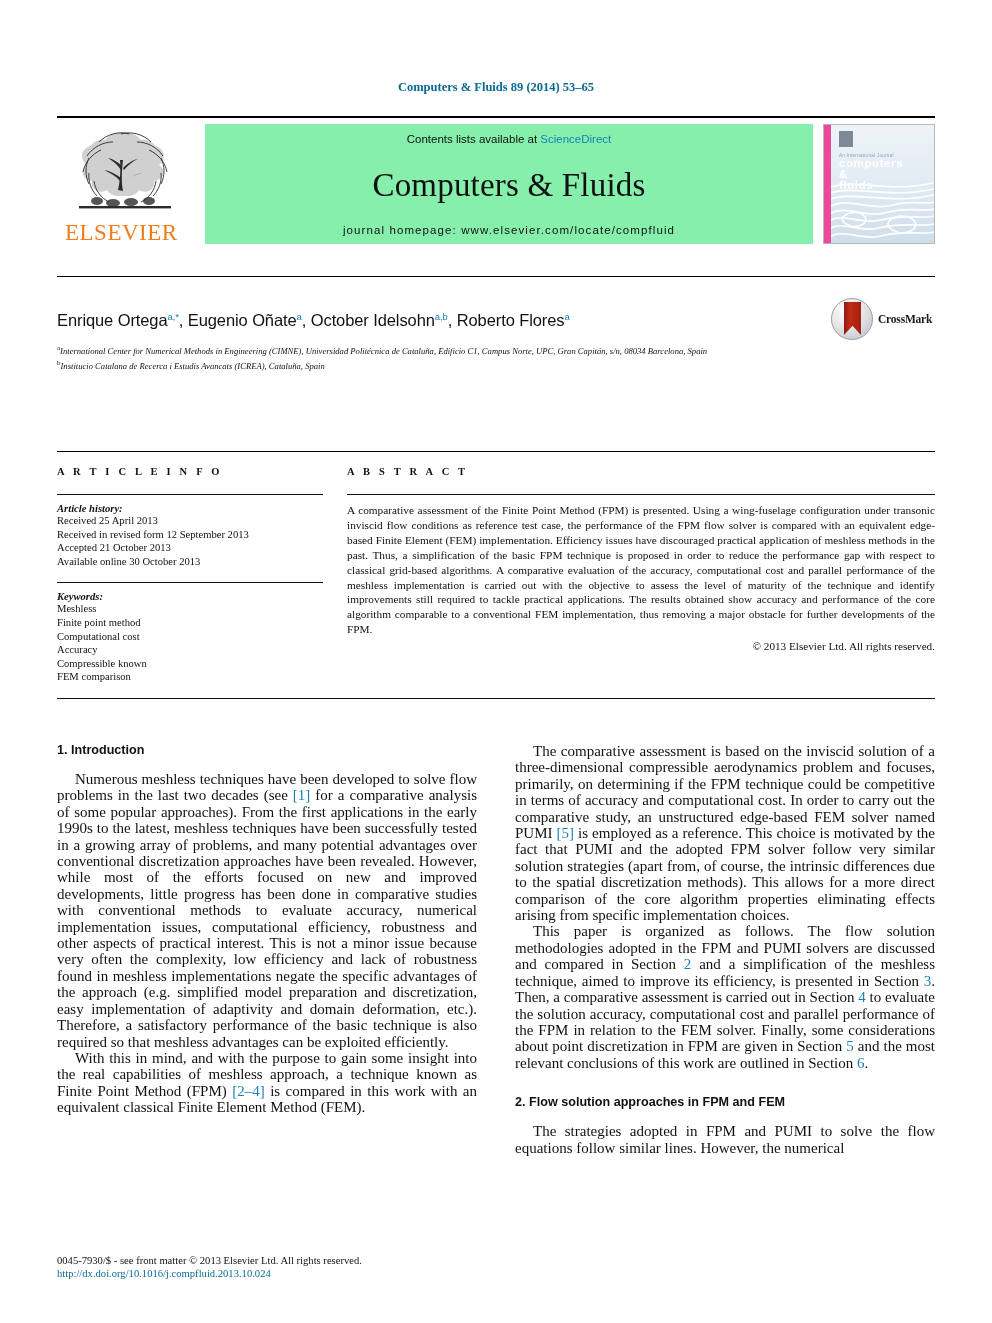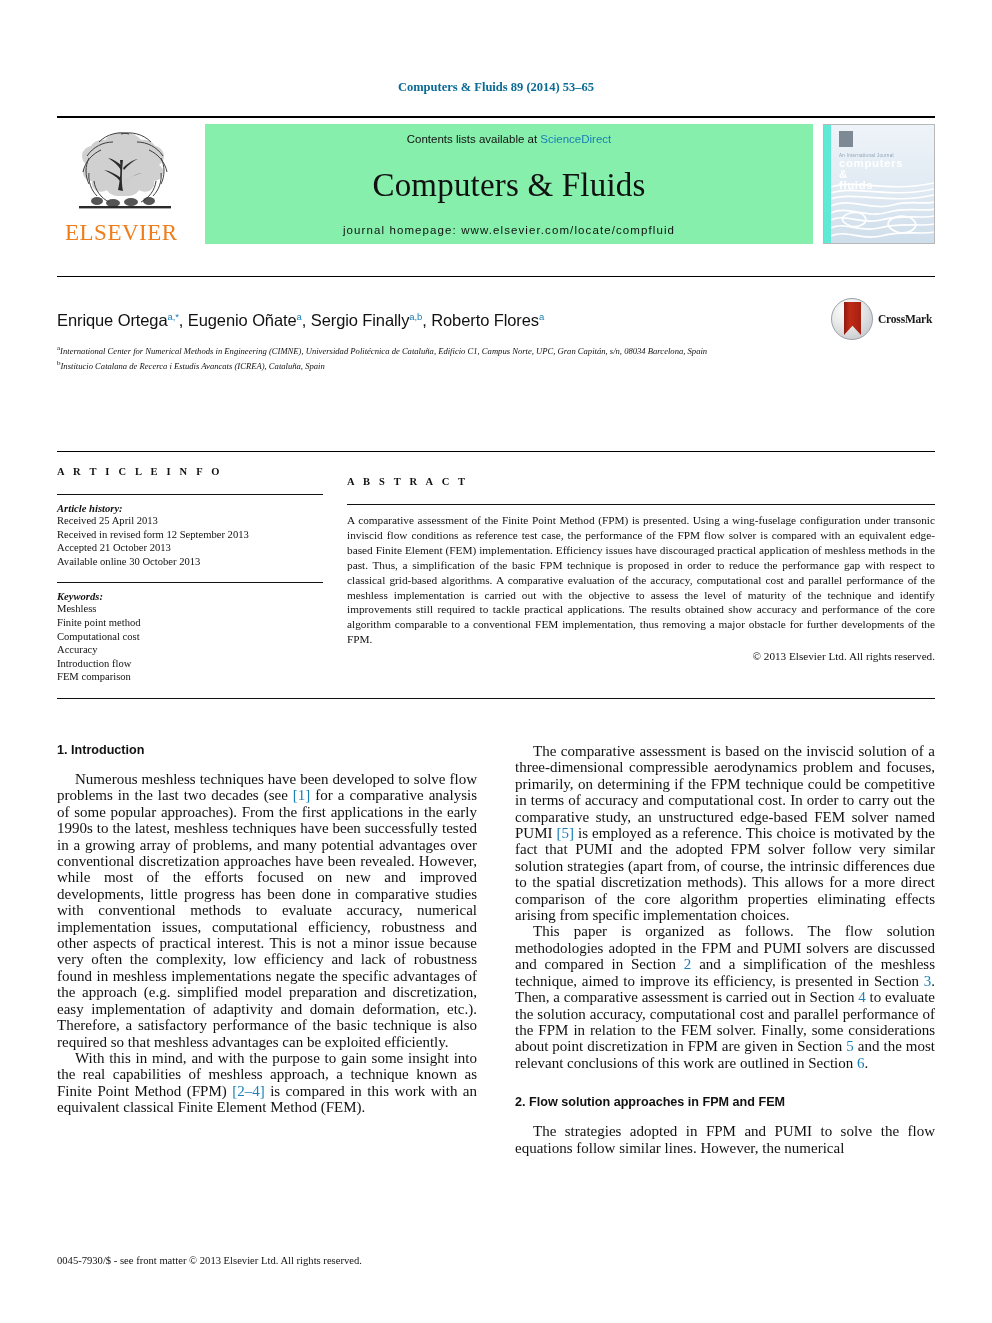--- a/index.html
+++ b/index.html
@@ -102,21 +102,21 @@
     font-size: 11.5px;
     color: #111;
     letter-spacing: 1.1px;
     margin-bottom: 2px;
   }
   .cover-thumb {
     flex: 0 0 110px;
     width: 110px;
     margin-left: 10px;
     border: 1px solid #b8b8b8;
-    background: #5eead4;
+    background: #ec4899;
     position: relative;
     overflow: hidden;
   }
   .cover-inner {
     position: absolute;
     left: 7px; top: 0; right: 0; bottom: 0;
     background: linear-gradient(180deg,#eef3f8 0%, #e3ecf4 45%, #cfdeeb 100%);
   }
   .cover-els {
     position: absolute;
@@ -228,21 +228,21 @@
   }
   .infoabs {
     position: absolute;
     left: 57px;
     top: 458px;
     width: 878px;
     display: flex;
   }
   .col-info { width: 266px; flex: 0 0 266px; }
   .col-gap  { width: 24px; flex: 0 0 24px; }
-  .col-abs  { flex: 1 1 auto; margin-top: 10px; }
+  .col-abs  { flex: 1 1 auto; }
 
   .sec-head {
     font-family: "Liberation Serif", serif;
     font-weight: bold;
     font-size: 10.5px;
     letter-spacing: 3.2px;
     color: #111;
   }
   .rule-after-head {
     border-top: 1.6px solid #111;
@@ -437,21 +437,21 @@
 
     </div>
   </div>
 
   <div class="rule-thin-top"></div>
 
   <div class="title-block">
     <div class="authors">
       <span><span>Enrique Ortega</span><sup>a,*</sup></span>,
       <span><span>Eugenio Oñate</span><sup>a</sup></span>,
-      <span><span>Sergio Finally</span><sup>a,b</sup></span>,
+      <span><span>October Idelsohn</span><sup>a,b</sup></span>,
       <span><span>Roberto Flores</span><sup>a</sup></span>
     </div>
     <div class="affils">
       <div><sup>a</sup><span>International Center for Numerical Methods in Engineering (CIMNE), Universidad Politécnica de Cataluña, Edificio C1, Campus Norte, UPC, Gran Capitán, s/n, 08034 Barcelona, Spain</span></div>
       <div><sup>b</sup><span>Institucio Catalana de Recerca i Estudis Avancats (ICREA), Cataluña, Spain</span></div>
     </div>
   </div>
 
   <div class="crossmark">
     <div class="cm-badge">
@@ -470,21 +470,21 @@
       <div class="info-line">Received 25 April 2013</div>
       <div class="info-line">Received in revised form 12 September 2013</div>
       <div class="info-line">Accepted 21 October 2013</div>
       <div class="info-line">Available online 30 October 2013</div>
       <div class="info-sep"></div>
       <div class="info-label">Keywords:</div>
       <div class="info-line">Meshless</div>
       <div class="info-line">Finite point method</div>
       <div class="info-line">Computational cost</div>
       <div class="info-line">Accuracy</div>
-      <div class="info-line">Introduction flow</div>
+      <div class="info-line">Compressible known</div>
       <div class="info-line">FEM comparison</div>
     </div>
 
     <div class="col-gap"></div>
 
     <div class="col-abs">
       <div class="sec-head">A B S T R A C T</div>
       <div class="rule-after-head"></div>
       <div class="abstract-body">A comparative assessment of the Finite Point Method (FPM) is presented. Using a wing-fuselage configuration under transonic inviscid flow conditions as reference test case, the performance of the FPM flow solver is compared with an equivalent edge-based Finite Element (FEM) implementation. Efficiency issues have discouraged practical application of meshless methods in the past. Thus, a simplification of the basic FPM technique is proposed in order to reduce the performance gap with respect to classical grid-based algorithms. A comparative evaluation of the accuracy, computational cost and parallel performance of the meshless implementation is carried out with the objective to assess the level of maturity of the technique and identify improvements still required to tackle practical applications. The results obtained show accuracy and performance of the core algorithm comparable to a conventional FEM implementation, thus removing a major obstacle for further developments of the FPM.</div>
       <div class="copyright">© 2013 Elsevier Ltd. All rights reserved.</div>
@@ -506,15 +506,16 @@
       <p class="para"><span>The comparative assessment is based on the inviscid solution of a three-dimensional compressible aerodynamics problem and focuses, primarily, on determining if the FPM technique could be competitive in terms of accuracy and computational cost. In order to carry out the comparative study, an unstructured edge-based FEM solver named PUMI </span><span class="ref">[5]</span><span> is employed as a reference. This choice is motivated by the fact that PUMI and the adopted FPM solver follow very similar solution strategies (apart from, of course, the intrinsic differences due to the spatial discretization methods). This allows for a more direct comparison of the core algorithm properties eliminating effects arising from specific implementation choices.</span></p>
       <p class="para"><span>This paper is organized as follows. The flow solution methodologies adopted in the FPM and PUMI solvers are discussed and compared in Section </span><span class="ref">2</span><span> and a simplification of the meshless technique, aimed to improve its efficiency, is presented in Section </span><span class="ref">3</span><span>. Then, a comparative assessment is carried out in Section </span><span class="ref">4</span><span> to evaluate the solution accuracy, computational cost and parallel performance of the FPM in relation to the FEM solver. Finally, some considerations about point discretization in FPM are given in Section </span><span class="ref">5</span><span> and the most relevant conclusions of this work are outlined in Section </span><span class="ref">6</span><span>.</span></p>
       <h2 class="secnum spaced">2. Flow solution approaches in FPM and FEM</h2>
       <p class="para">The strategies adopted in FPM and PUMI to solve the flow equations follow similar lines. However, the numerical</p>
     </div>
   </div>
 
 
   <div class="footer">
     <div>0045-7930/$ - see front matter © 2013 Elsevier Ltd. All rights reserved.</div>
+    <div class="doi">http://dx.doi.org/10.1016/j.compfluid.2013.10.024</div>
   </div>
 
 </div>
 
 </body></html>

